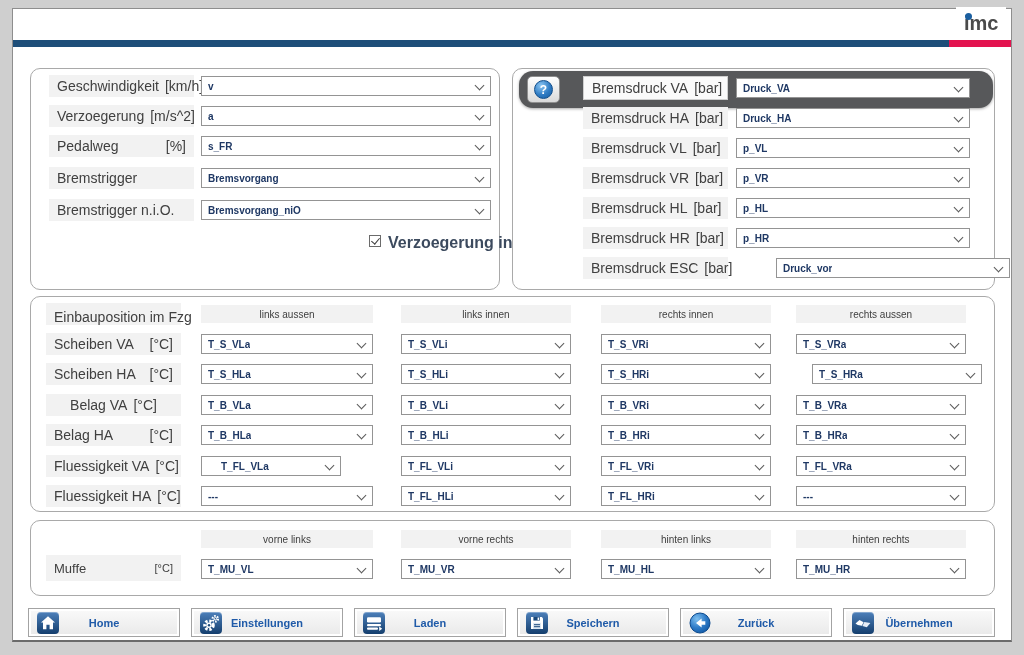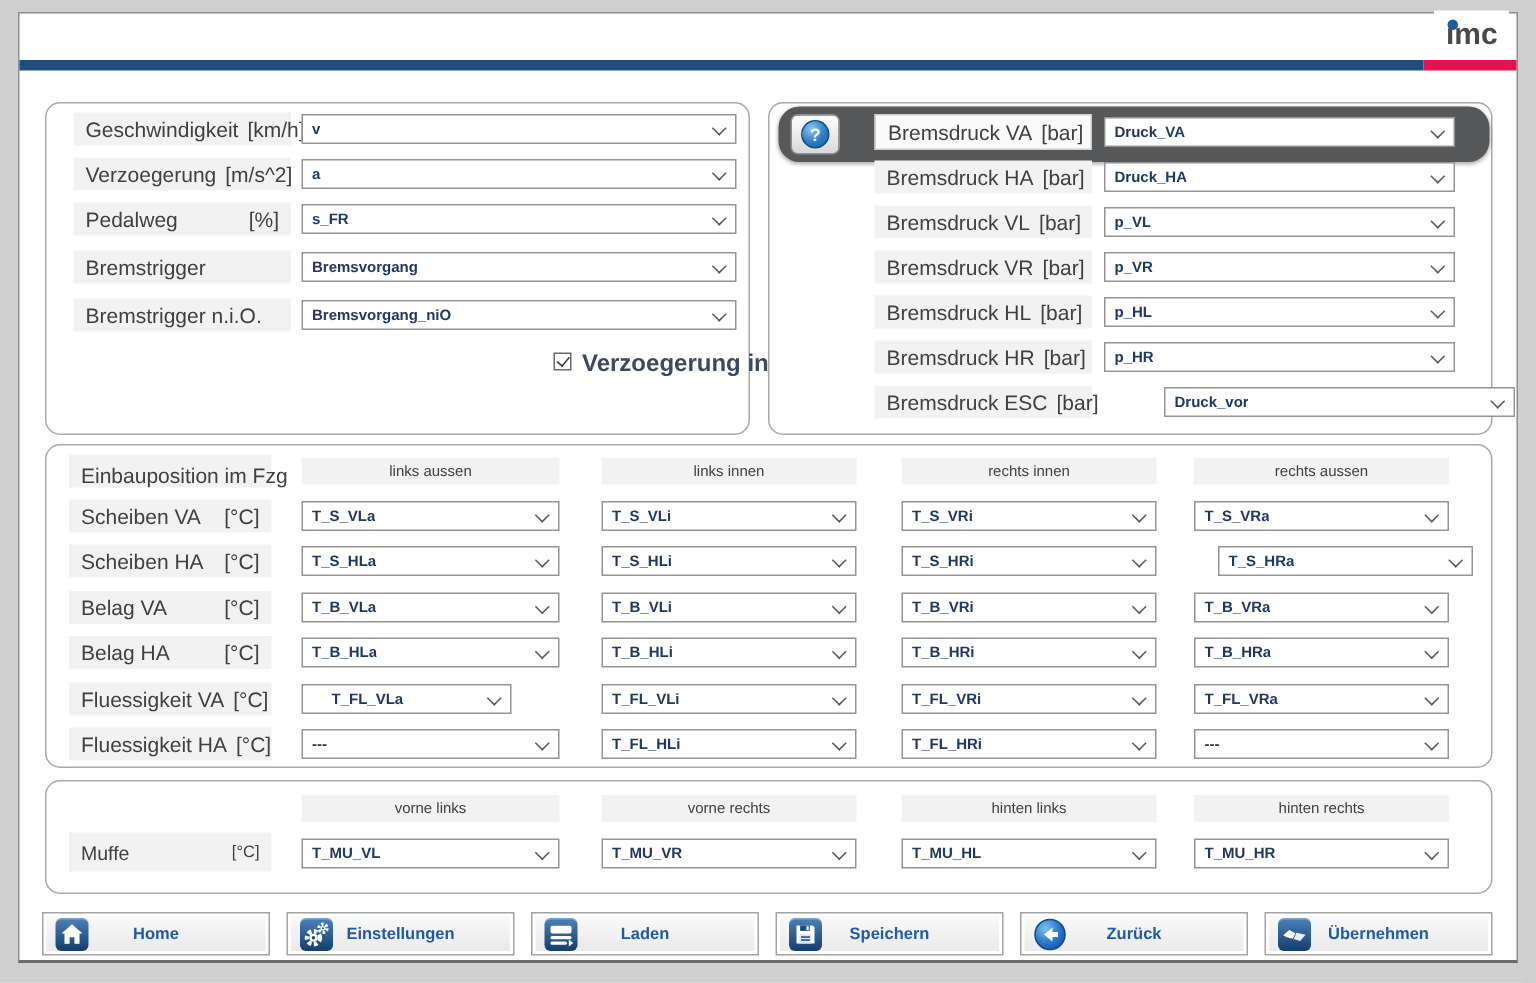--- a/index.html
+++ b/index.html
@@ -242,21 +242,21 @@
       </div>
     <div class="dd" style="left:570px;top:67px;width:170px;">
       <span class="ddv">T_S_HRi</span>
         <span class="chev"></span>
       </div>
     <div class="dd" style="left:765px;top:67px;width:170px;margin-left:16px;">
       <span class="ddv">T_S_HRa</span>
         <span class="chev"></span>
       </div>
 
-    <div class="lbl" style="left:15px;top:97px;width:135px;">
+    <div class="lbl" style="left:15px;top:97px;width:135px;justify-content:center;">
       <span class="t">Belag VA</span>
       <span class="unit">[°C]</span>
     </div>
     <div class="dd" style="left:170px;top:98px;width:172px;">
       <span class="ddv">T_B_VLa</span>
         <span class="chev"></span>
       </div>
     <div class="dd" style="left:370px;top:98px;width:170px;">
       <span class="ddv">T_B_VLi</span>
         <span class="chev"></span>

